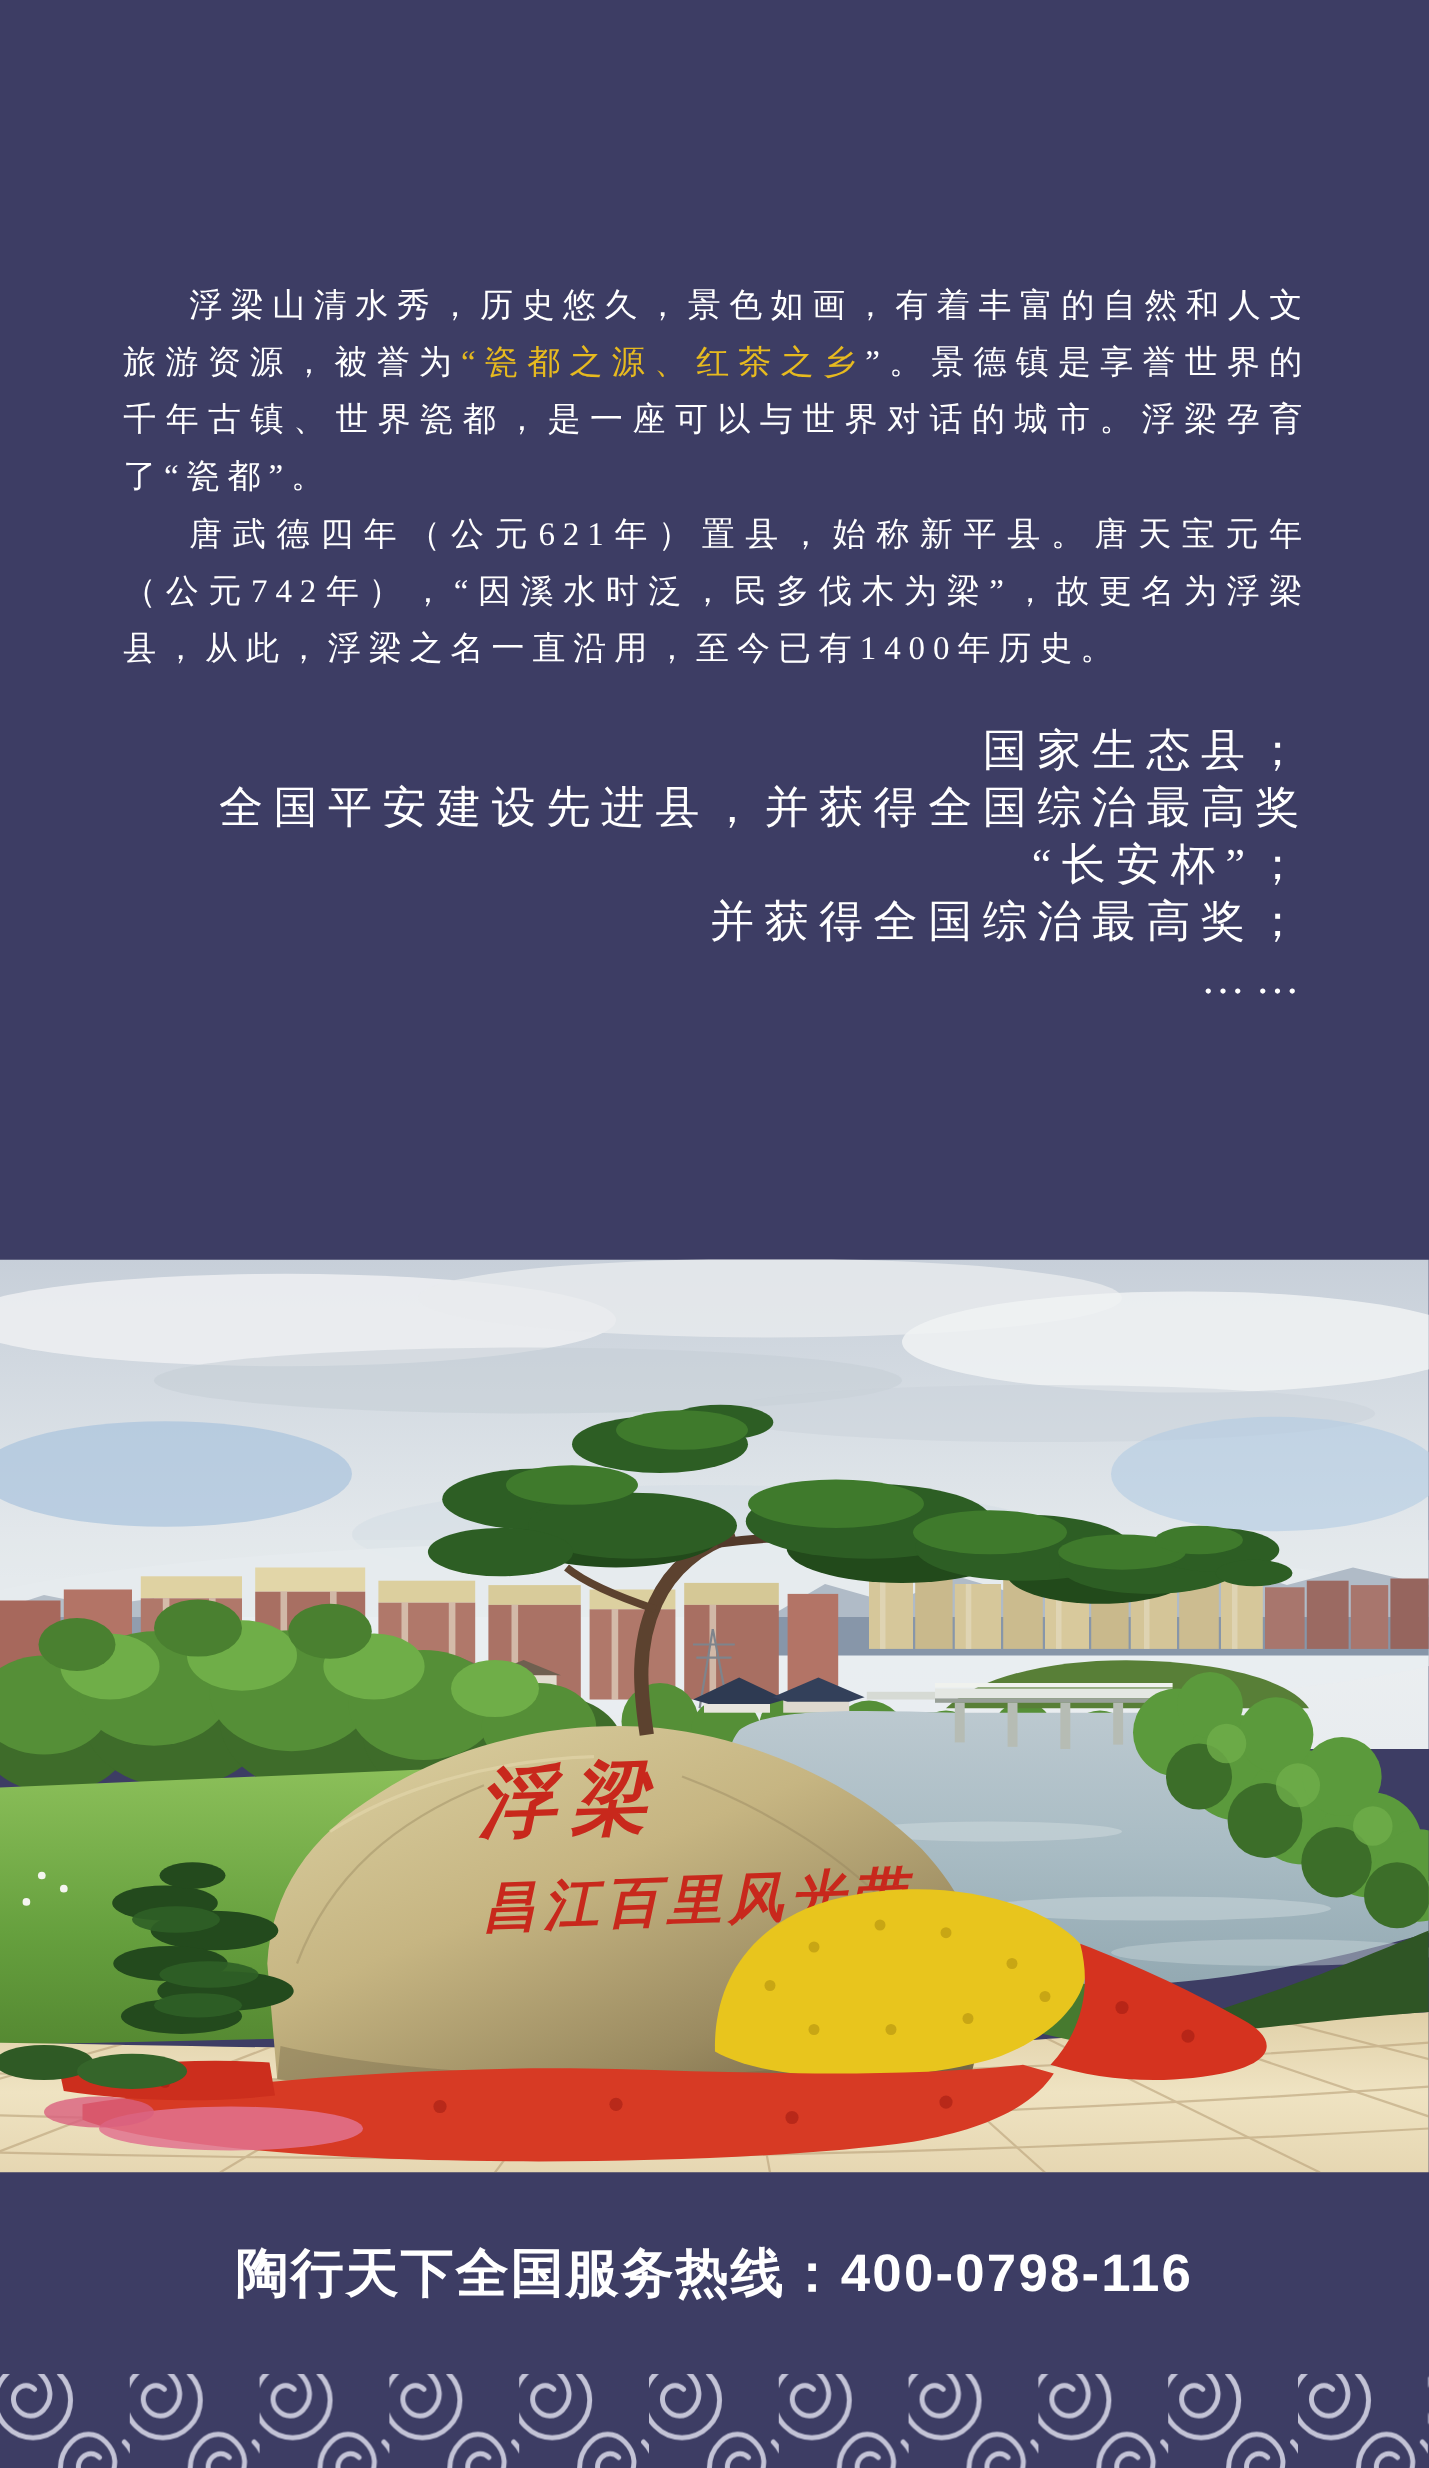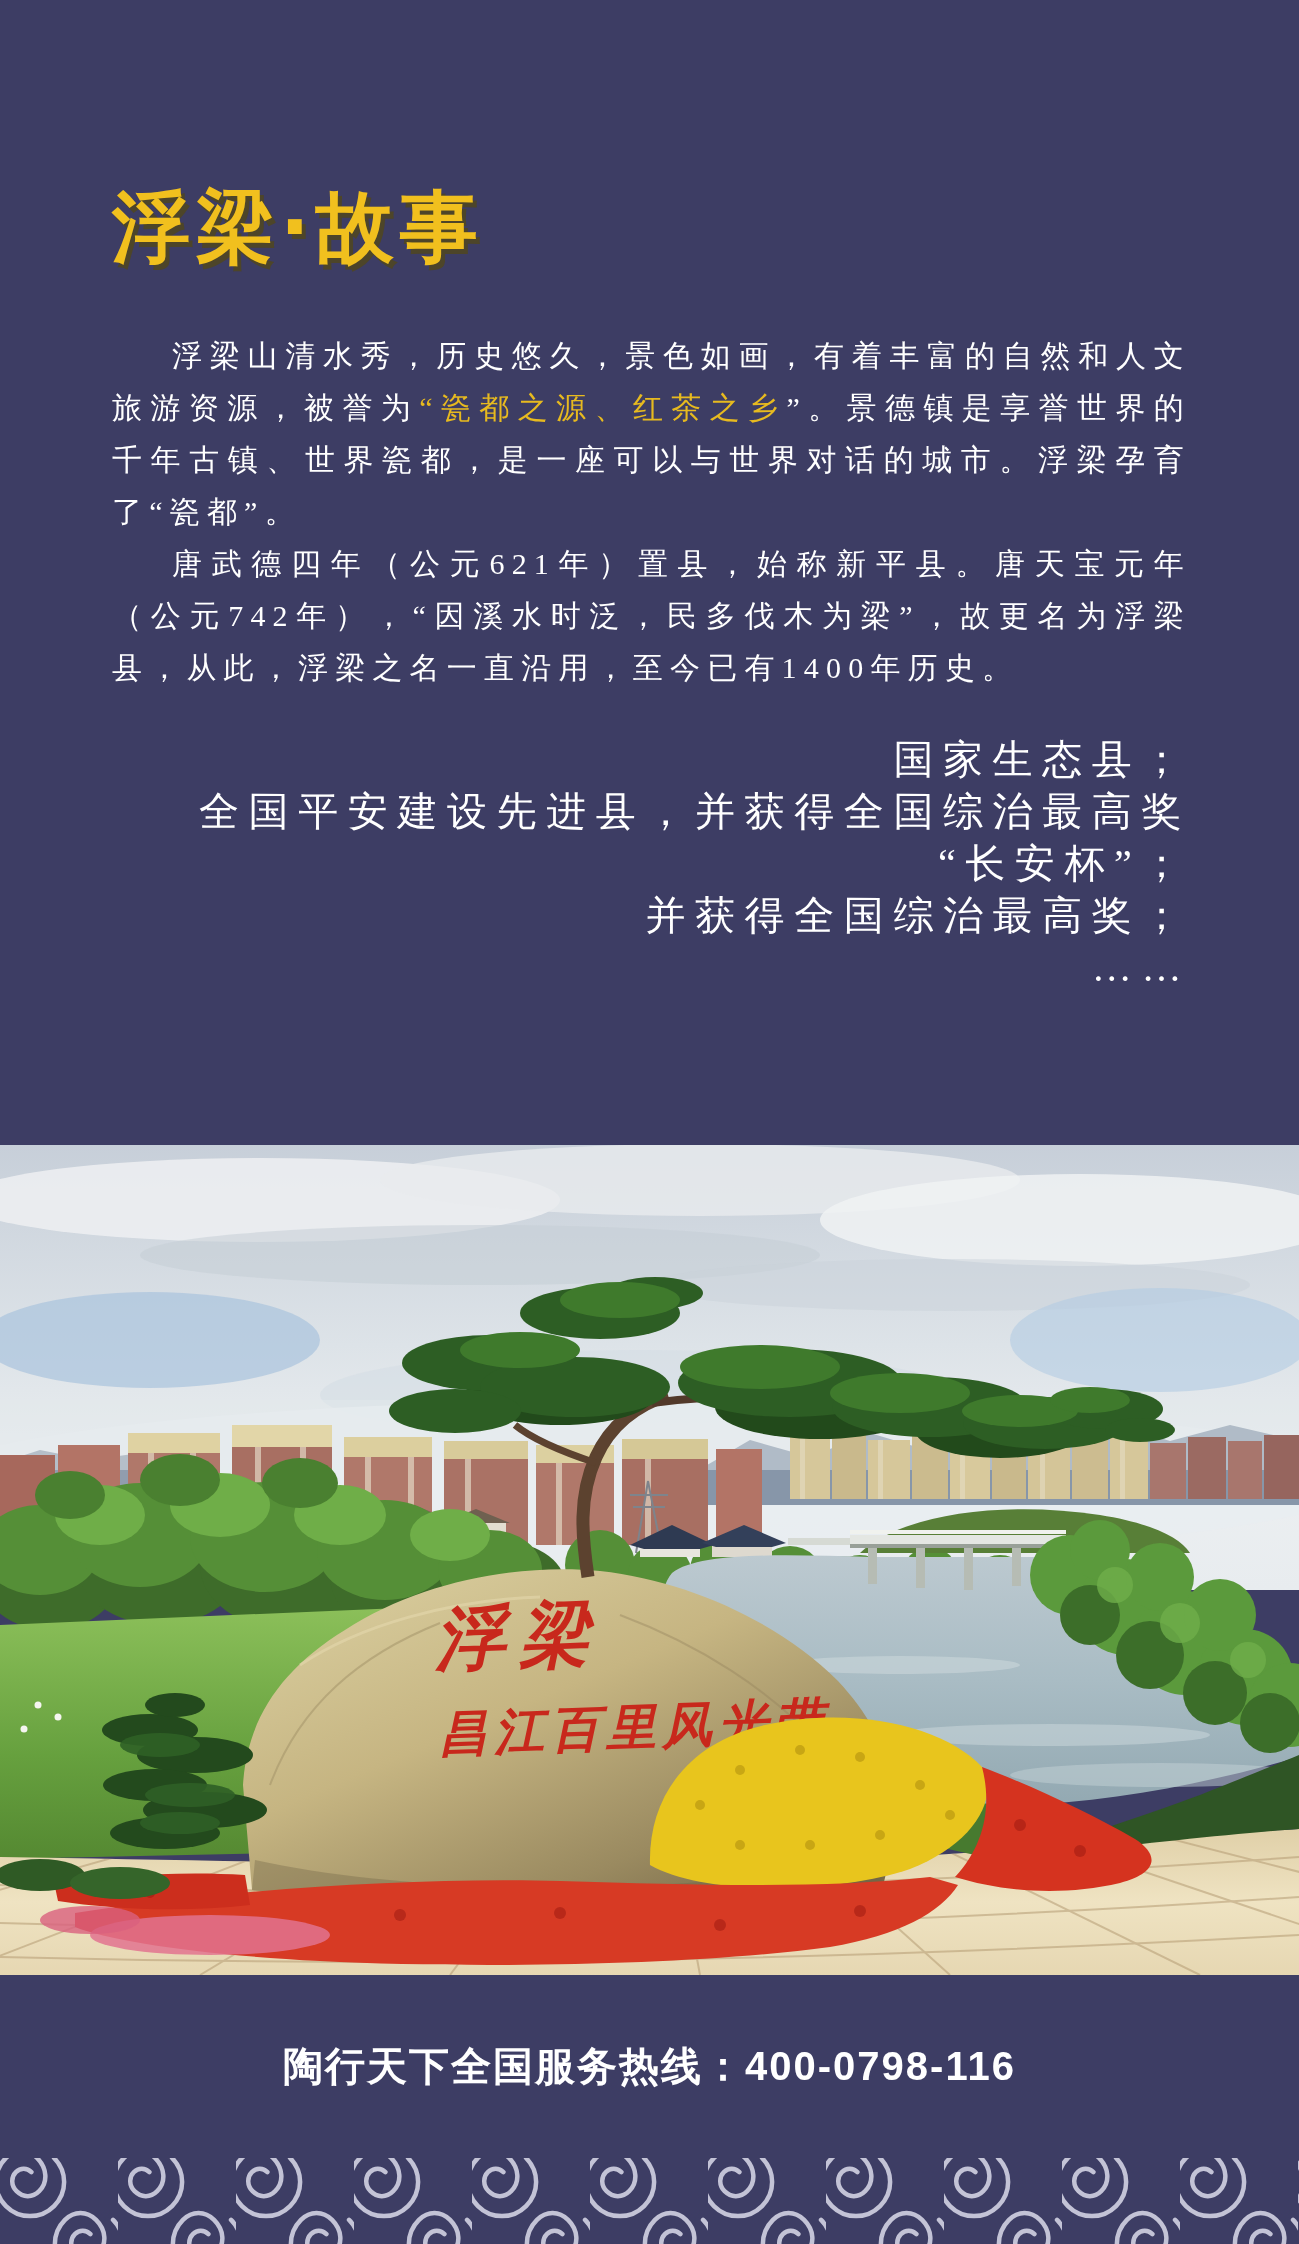--- a/index.html
+++ b/index.html
@@ -15,30 +15,29 @@
   .para1{margin-top:64px;}
   .para2{}
   .honors{margin-top:40px;}
   .hline{margin:0;color:#ffffff;font-size:40px;line-height:52px;letter-spacing:.24em;text-align:right;}
   .hline.indent{text-indent:2em;}
   .hl{color:#e7ba1f;}
   .photo{position:absolute;left:0;top:1145px;width:1299px;height:830px;margin:0;display:block;}
   .hotline{position:absolute;left:0;top:1975px;width:100%;height:183px;display:flex;
            align-items:center;justify-content:center;color:#ffffff;
            font-family:"Liberation Sans","DejaVu Sans",sans-serif;font-weight:bold;
-           font-size:40px;letter-spacing:2px;}
+           font-size:48px;letter-spacing:2px;}
   .border-pattern{position:absolute;left:0;top:2158px;width:1299px;height:86px;}
 </style>
 </head>
 <body>
 
 <div class="poster">
 
   <div class="content">
-    <h1 class="title">浮梁·故事</h1>
 
     <p class="para para1"><span>浮梁山清水秀，历史悠久，景色如画，有着丰富的自然和人文旅游资源，被誉为</span><span class="hl">“瓷都之源、红茶之乡</span><span>”。景德镇是享誉世界的千年古镇、世界瓷都，是一座可以与世界对话的城市。浮梁孕育了“瓷都”。</span></p>
 
     <p class="para para2">唐武德四年（公元621年）置县，始称新平县。唐天宝元年（公元742年），“因溪水时泛，民多伐木为梁”，故更名为浮梁县，从此，浮梁之名一直沿用，至今已有1400年历史。</p>
 
     <div class="honors">
       <p class="hline indent">国家生态县；</p>
       <p class="hline indent">全国平安建设先进县，并获得全国综治最高奖</p>
       <p class="hline">“长安杯”；</p>
       <p class="hline indent">并获得全国综治最高奖；</p>

